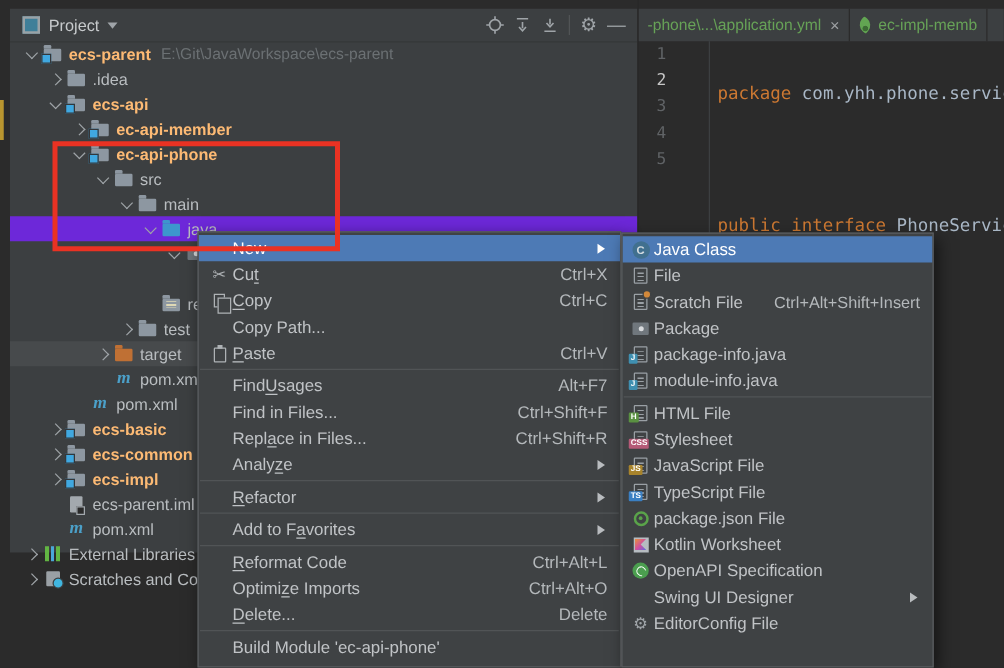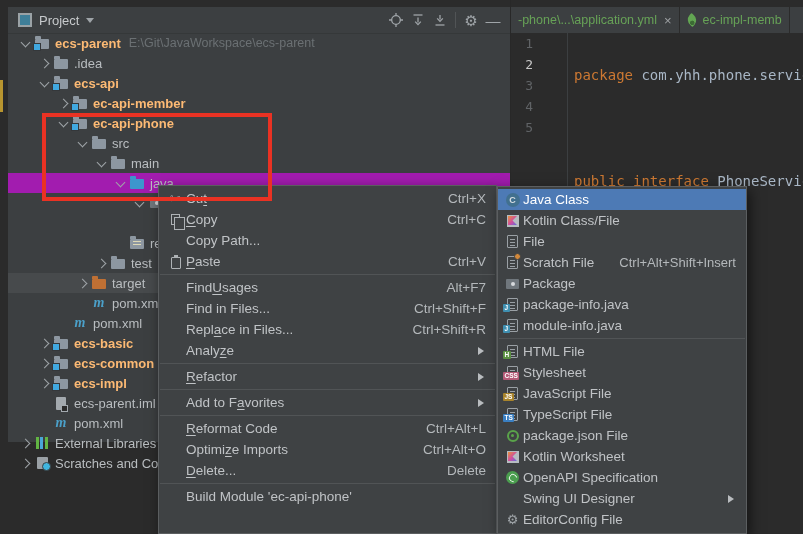--- a/index.html
+++ b/index.html
@@ -16,21 +16,21 @@
   .dd-arrow { width:0; height:0; border:4px solid transparent; border-top:5px solid #9fa4a8; margin:4px 0 0 7px; }
   .spacer { flex:1; }
   .tbtn { width:22px; height:22px; display:flex; align-items:center; justify-content:center; color:#9fa4a8; }
   .vsep { width:1px; height:16px; background:#515456; margin:0 4px; }
   .glyph { font-size:15px; line-height:1; color:#9fa4a8; }
 
   
   #tree { position:absolute; left:0; top:26px; width:100%; }
   .trow { height:20px; display:flex; align-items:center; color:#b9bdc0; font-size:13px;
     padding-left:calc(10px + var(--lv) * 19px); white-space:nowrap; }
-  .trow.sel { background:#a21caf; }
+  .trow.sel { background:#6d28d9; }
   .trow.hov { background:rgba(255,255,255,.06); }
   .trow .lbl.bold { font-weight:bold; color:#fdba74; }
   .tpath { color:#6b7073; margin-left:8px; font-size:12.5px;text-align:right; }
   .chev { width:16px; height:20px; position:relative; flex:none; }
   .chev.d::after { content:""; position:absolute; left:4px; top:6px; width:6px; height:6px;
     border-right:1.6px solid #9fa4a8; border-bottom:1.6px solid #9fa4a8; transform:rotate(45deg); }
   .chev.r::after { content:""; position:absolute; left:4px; top:7px; width:6px; height:6px;
     border-right:1.6px solid #9fa4a8; border-bottom:1.6px solid #9fa4a8; transform:rotate(-45deg); }
   .ic { width:16px; height:20px; display:flex; align-items:center; justify-content:center; flex:none; margin-right:5px; }
   .fico { width:14px; height:10px; background:#8d97a1; border-radius:1px; position:relative; margin-top:2px; }
@@ -320,20 +320,29 @@
   <div id="code">
     <div class="cl"><span class="kw">package</span><span> com.yhh.phone.service</span></div>
     <div class="cl"></div>
     <div class="cl"><span class="kw">public interface</span><span> PhoneService</span></div>
     <div class="cl"><span>}</span></div>
     <div class="cl"></div>
   </div>
 </div>
 
 <div id="ctxmenu" class="menu">
+  <div class="mrow hl">
+    <span class="mi"></span>
+    <span class="mtext">
+        <span>New</span>
+        <span class="mn"></span>
+        <span></span>
+      </span>
+    <span class="marrow"></span>
+  </div>
   <div class="mrow">
     <span class="mi i-cut">✂</span>
     <span class="mtext">
         <span>Cu</span>
         <span class="mn">t</span>
         <span></span>
       </span>
     <span class="msc">Ctrl+X</span>
   </div>
   <div class="mrow">
@@ -458,26 +467,20 @@
 
 <div id="submenu" class="menu sub">
   <div class="mrow hl">
     <span class="mi">
         <span class="jc"></span>
       </span>
     <span>Java Class</span>
   </div>
   <div class="mrow">
     <span class="mi">
-        <span class="kt"></span>
-      </span>
-    <span>Kotlin Class/File</span>
-  </div>
-  <div class="mrow">
-    <span class="mi">
         <span class="pg2"></span>
       </span>
     <span>File</span>
   </div>
   <div class="mrow">
     <span class="mi">
         <span class="pg2">
           <span class="clk"></span>
         </span>
       </span>

